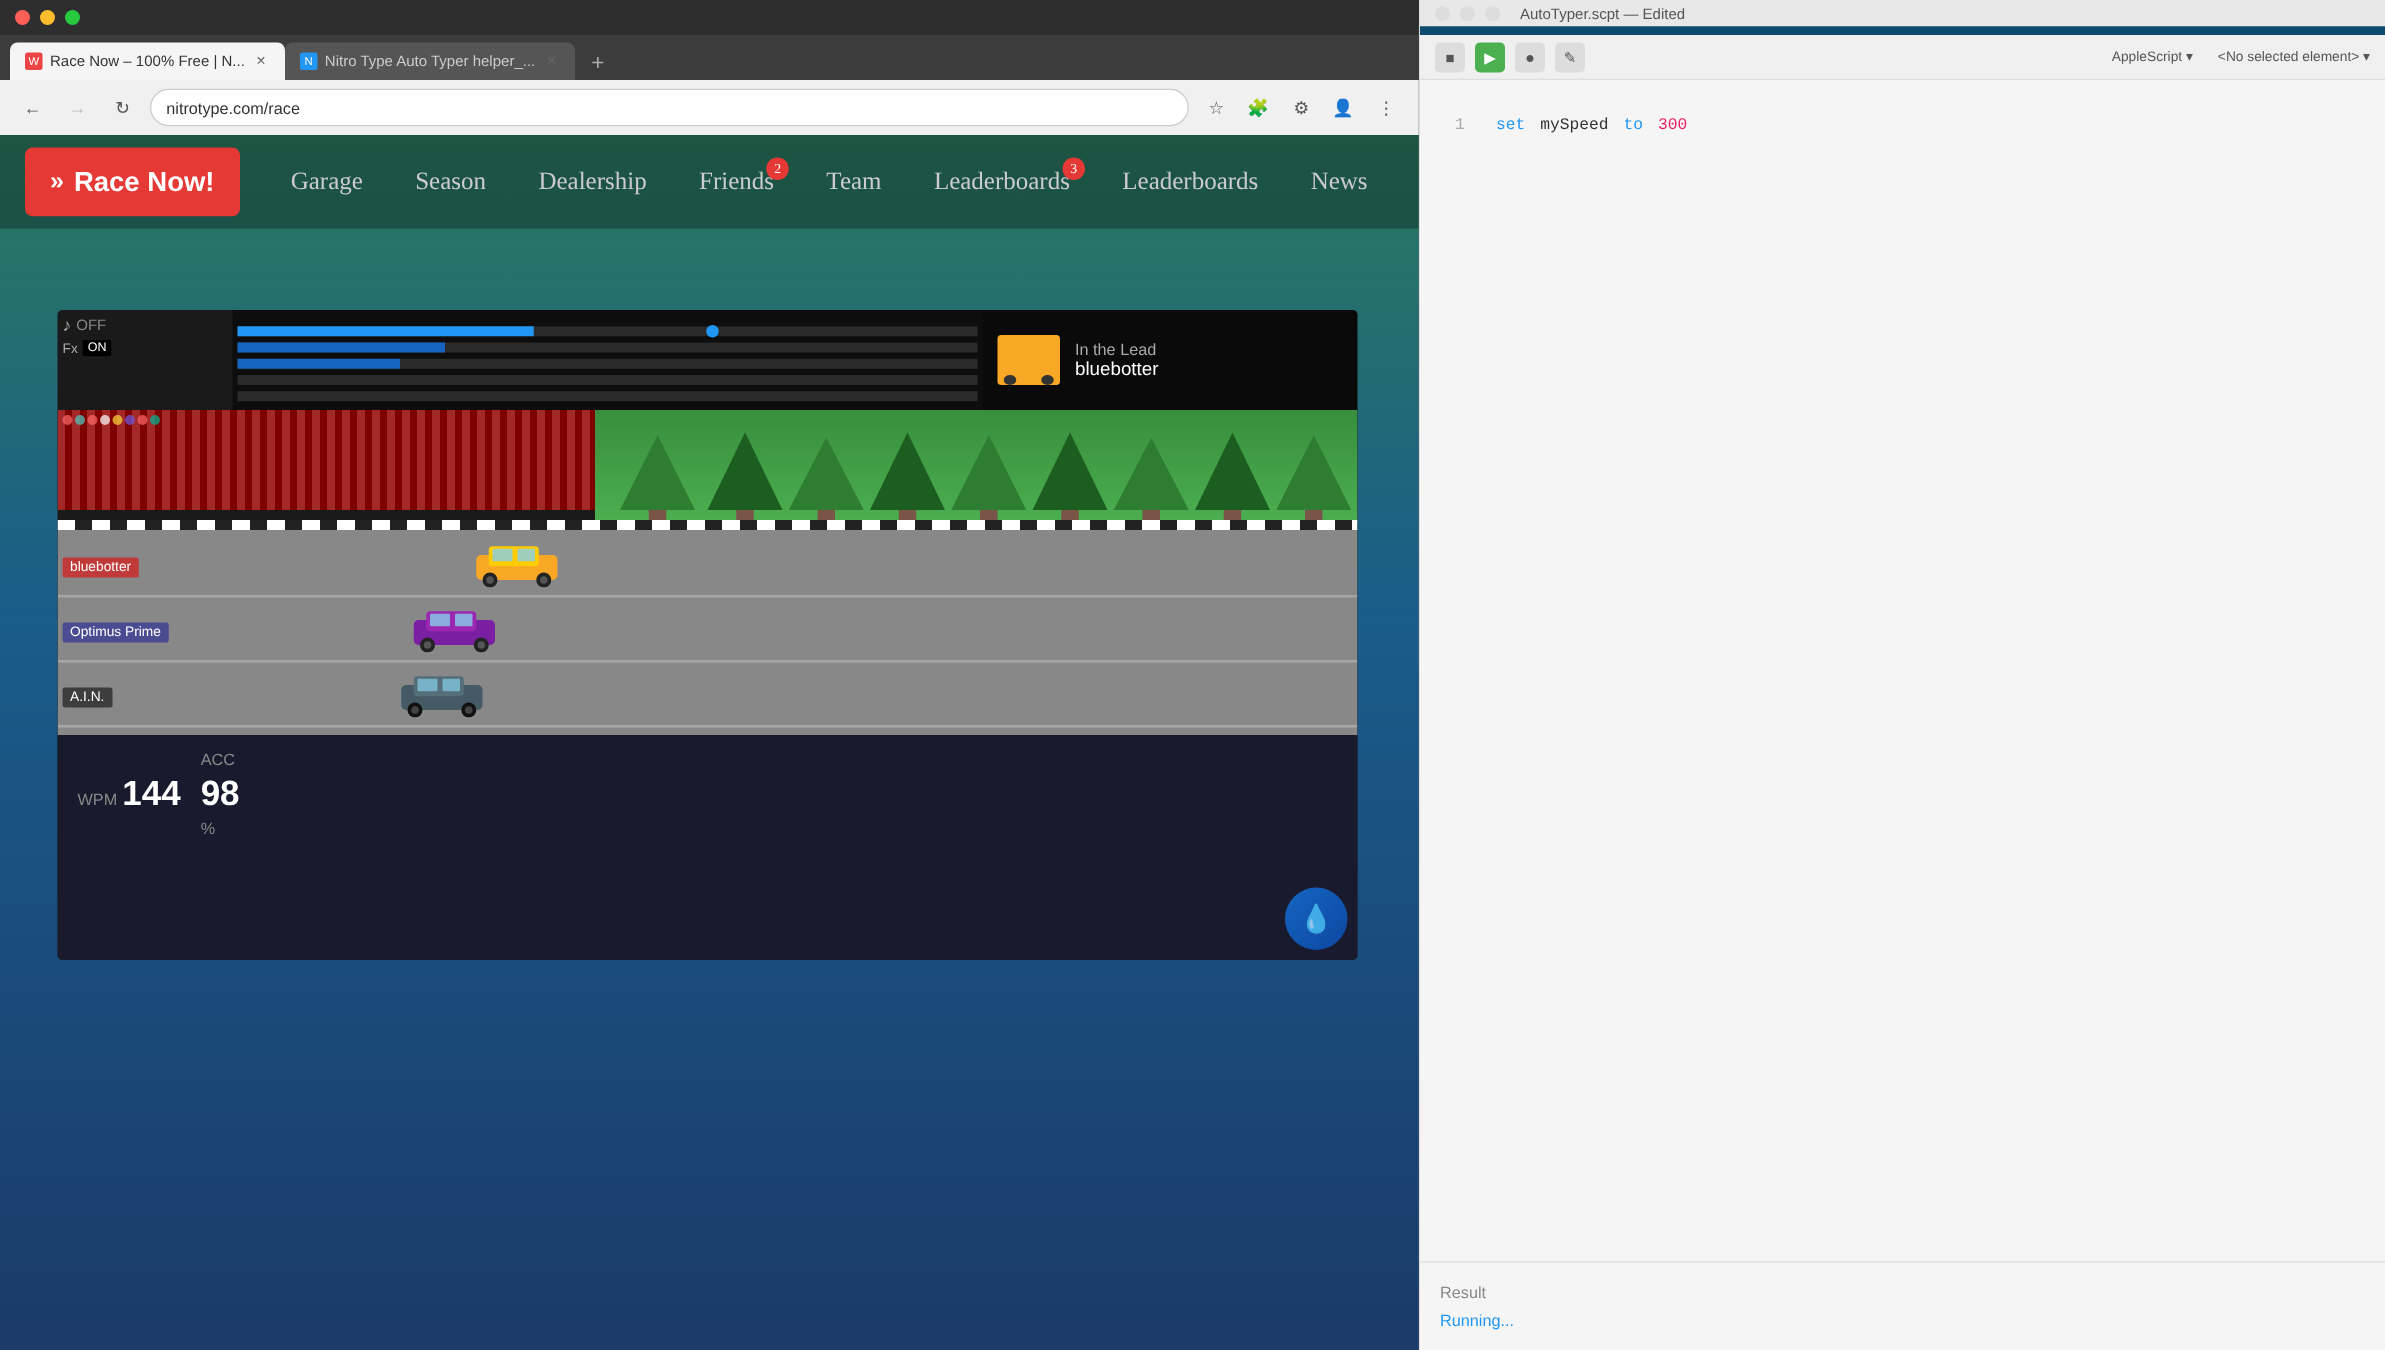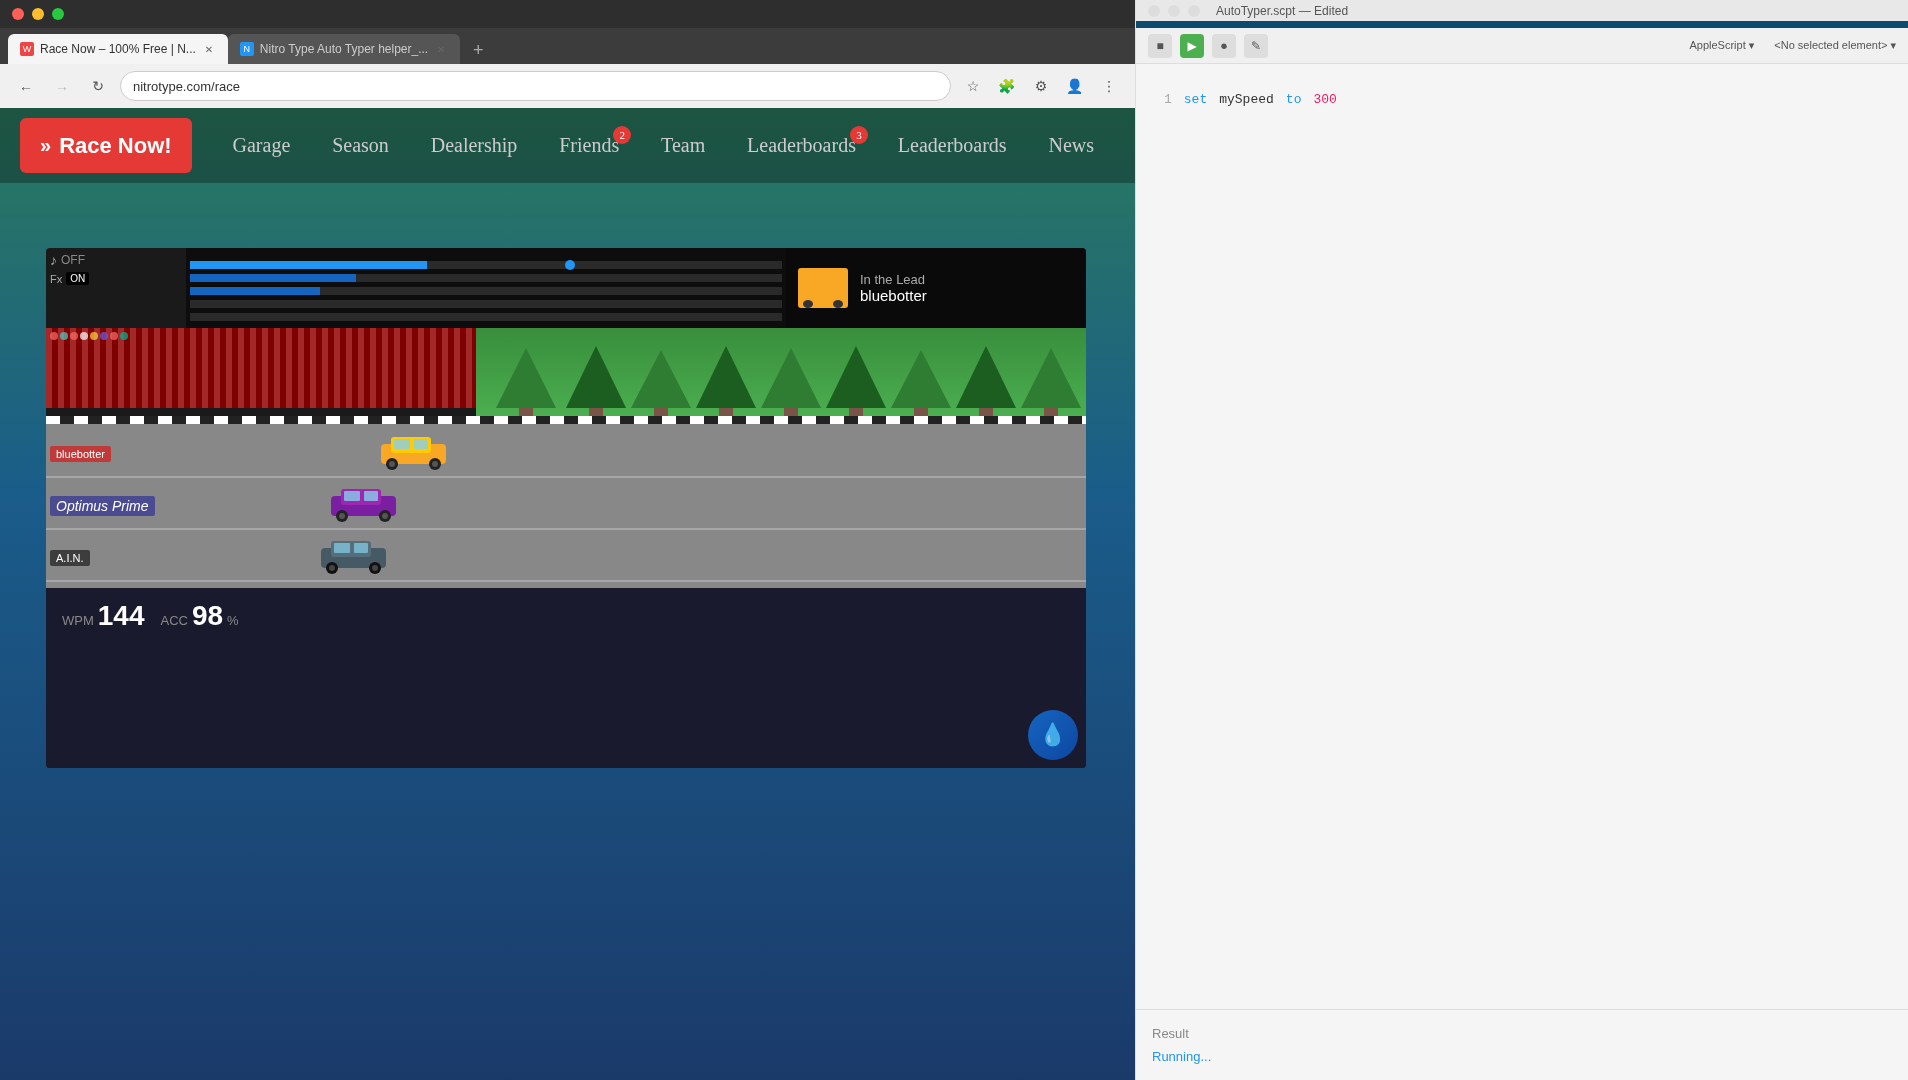--- a/index.html
+++ b/index.html
@@ -467,21 +467,21 @@
               <rect x="38" y="7" width="14" height="10" rx="1" fill="#87CEEB" opacity="0.8"></rect>
               <circle cx="16" cy="32" r="6" fill="#222"></circle>
               <circle cx="16" cy="32" r="3" fill="#555"></circle>
               <circle cx="59" cy="32" r="6" fill="#222"></circle>
               <circle cx="59" cy="32" r="3" fill="#555"></circle>
             </svg>
           </div>
         </div>
 
         <div style="position:absolute; top:56px; left:0; right:0; height:52px;">
-          <div style="position:absolute; left:4px; top:50%; transform:translateY(-50%); background:rgba(50,50,150,0.7); color:white; padding:2px 6px; font-size:14px; border-radius:2px; z-index:5; white-space:nowrap;font-style:italic;">Optimus Prime</div>
+          <div style="position:absolute; left:4px; top:50%; transform:translateY(-50%); background:rgba(50,50,150,0.7); color:white; padding:2px 6px; font-size:11px; border-radius:2px; z-index:5; white-space:nowrap;">Optimus Prime</div>
 
           <div style="position:absolute; left:280px; top:4px;">
             <svg width="75" height="38" viewBox="0 0 75 38" xmlns="http://www.w3.org/2000/svg">
               <rect x="5" y="12" width="65" height="20" rx="4" fill="#7B1FA2"></rect>
               <rect x="15" y="5" width="40" height="16" rx="3" fill="#9C27B0"></rect>
               <rect x="18" y="7" width="16" height="10" rx="1" fill="#87CEEB" opacity="0.8"></rect>
               <rect x="38" y="7" width="14" height="10" rx="1" fill="#87CEEB" opacity="0.8"></rect>
               <circle cx="16" cy="32" r="6" fill="#222"></circle>
               <circle cx="16" cy="32" r="3" fill="#555"></circle>
               <circle cx="59" cy="32" r="6" fill="#222"></circle>
@@ -515,21 +515,21 @@
 
       </div>
 
       <div style="position:absolute; bottom:0; left:0; right:0; height:180px; background:#1a1a2e; padding:12px 16px;">
 
         <div style="display:flex; align-items:center; gap:16px; margin-bottom:8px;">
           <div style="display:flex; align-items:baseline; gap:4px;">
             <span style="color:#888; font-size:13px;">WPM</span>
             <span style="color:white; font-size:28px; font-weight:bold;">144</span>
           </div>
-          <div style="display:flex; align-items:baseline; gap:4px;">
+          <div style="display:flex; align-items:baseline; gap:4px;flex-direction:column;">
             <span style="color:#888; font-size:13px;">ACC</span>
             <span style="color:white; font-size:28px; font-weight:bold;">98</span>
             <span style="color:#888; font-size:13px;">%</span>
           </div>
         </div>
 
 
         <div style="position:absolute; bottom:8px; right:8px; width:50px; height:50px; border-radius:50%; background:linear-gradient(135deg, #1565C0, #0D47A1); display:flex; align-items:center; justify-content:center;">
           <span style="color:rgba(100,180,255,0.8); font-size:22px;">💧</span>
         </div>
@@ -553,21 +553,21 @@
     <div class="script-control-btn">⏺</div>
     <div class="script-control-btn">✎</div>
     <span style="margin-left:auto; font-size:11px; color:#555;">AppleScript ▾</span>
     <span style="margin-left:12px; font-size:11px; color:#555;">&lt;No selected element&gt; ▾</span>
   </div>
 
   <div class="right-content">
     <div style="padding:12px; font-family:'Courier New',monospace; font-size:13px; color:#333;">
       <div style="display:flex; gap:12px;">
         <span style="color:#aaa; user-select:none;">1</span>
-        <span style="color:#2196F3;">set </span>
+        <span style="color:#2196F3;margin-left:13px;">set </span>
           <span>mySpeed </span>
           <span style="color:#2196F3;">to </span>
           <span style="color:#e91e63;">300</span>
       </div>
     </div>
   </div>
 
   <div class="result-section">
     <div class="result-label">Result</div>
     <div class="result-status">Running...</div>

